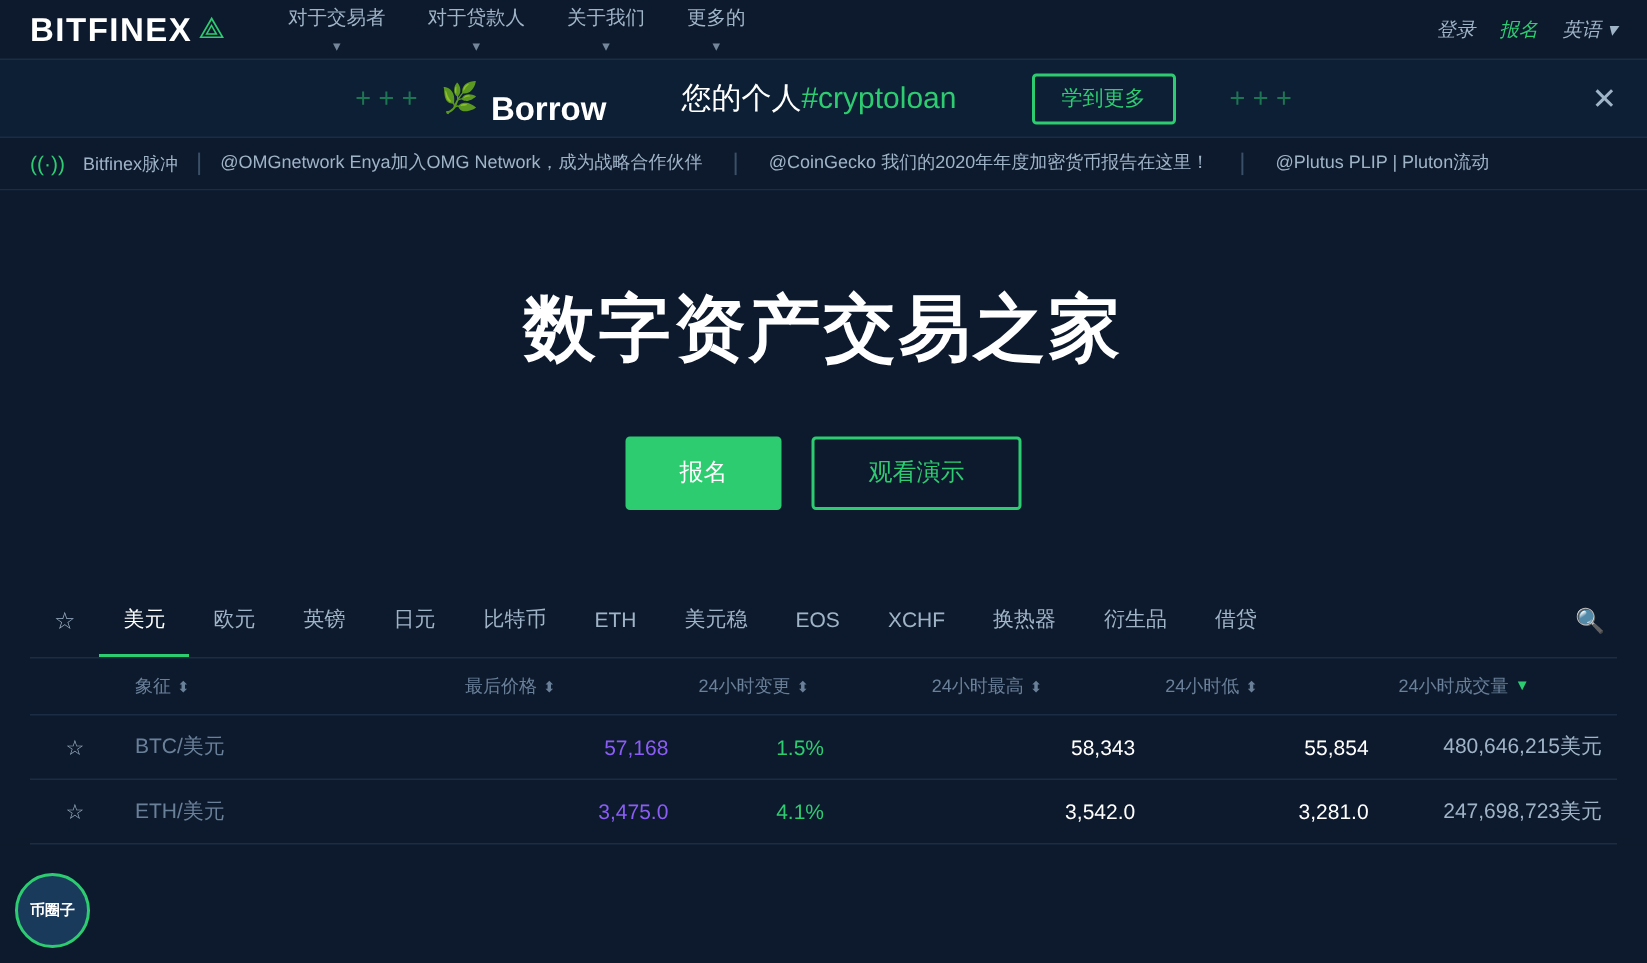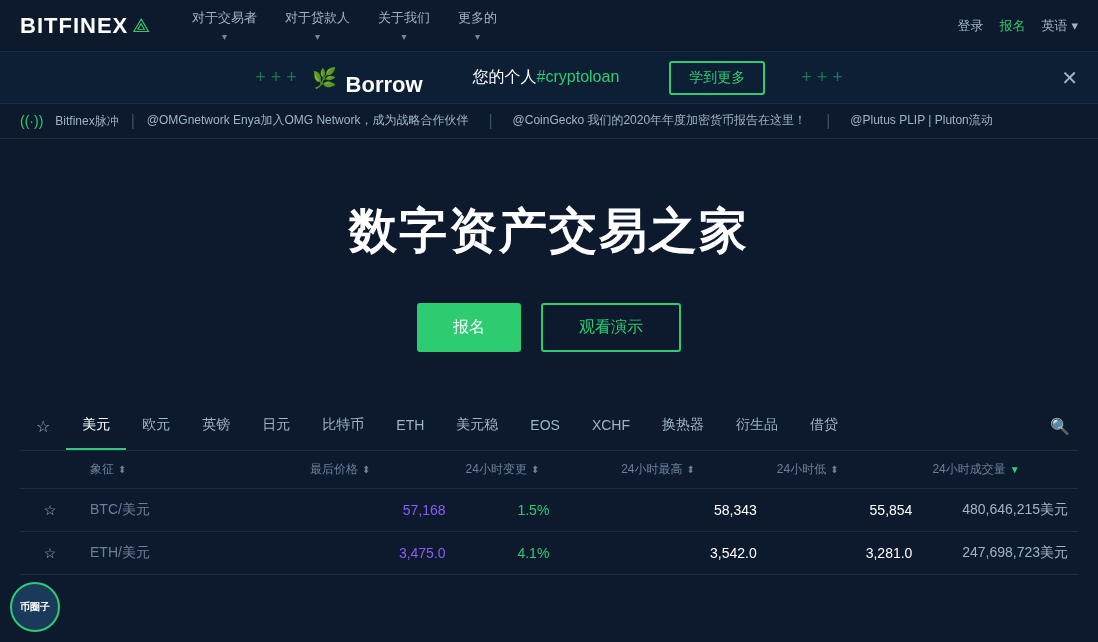--- a/index.html
+++ b/index.html
@@ -11,21 +11,21 @@
       min-height: 642px;
       overflow-x: hidden;
     }
 
     
     .navbar {
       background: #0d1a2d;
       display: flex;
       align-items: center;
       padding: 0 20px;
-      height: 52px;
+      height: 40px;
       border-bottom: 1px solid #1a2d45;
     }
     .logo {
       display: flex;
       align-items: center;
       margin-right: 30px;
     }
     .logo-text {
       font-size: 22px;
       font-weight: 700;
@@ -54,20 +54,21 @@
       flex-direction: column;
     }
     .nav-arrow {
       font-size: 10px;
       opacity: 0.7;
     }
     .nav-right {
       display: flex;
       align-items: center;
       gap: 16px;
+      font-style: italic;
     }
     .nav-login {
       color: #a0b4c8;
       font-size: 13px;
       cursor: pointer;
     }
     .nav-register {
       color: #2ecc71;
       font-size: 13px;
       cursor: pointer;
@@ -109,21 +110,21 @@
       color: #2ecc71;
       font-size: 20px;
     }
     .borrow-text {
       font-size: 22px;
       font-weight: 600;
       color: #fff;
       margin-top: 14px;
     }
     .banner-tagline {
-      font-size: 16px;
+      font-size: 20px;
       color: #fff;
       margin: 0 30px;
     }
     .banner-hash {
       color: #2ecc71;
     }
     .banner-btn {
       border: 2px solid #2ecc71;
       color: #2ecc71;
       background: transparent;

